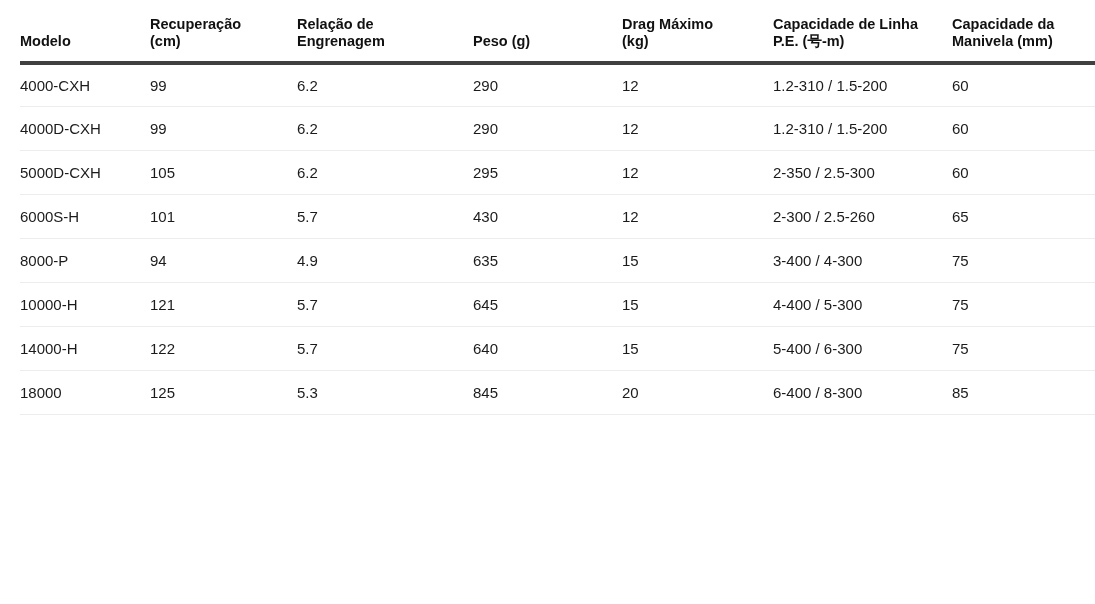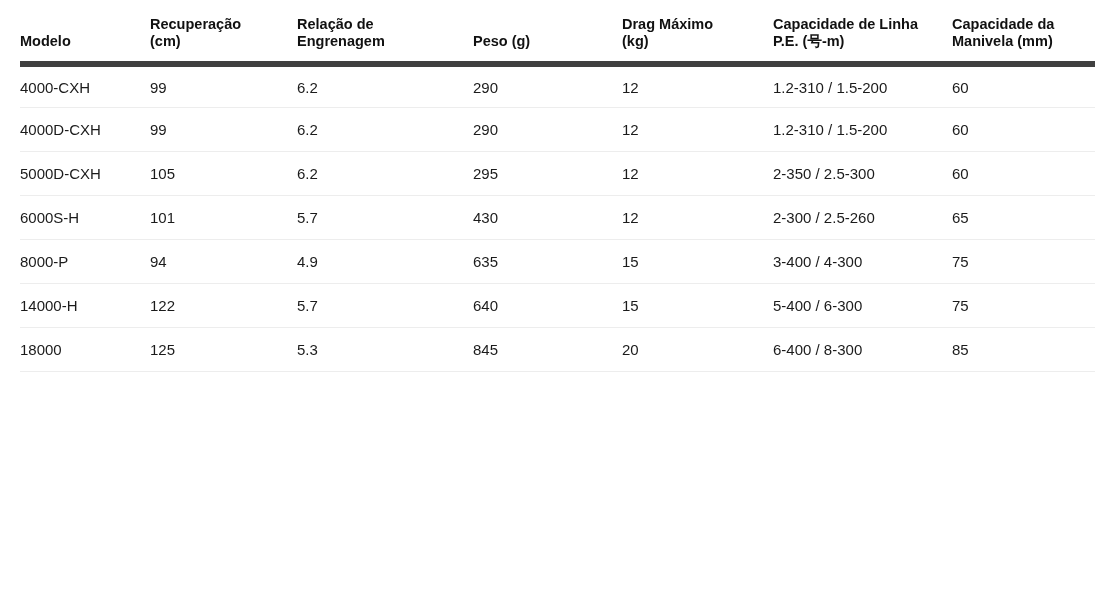--- a/index.html
+++ b/index.html
@@ -28,21 +28,21 @@
     overflow: hidden;
   }
   th {
     vertical-align: bottom;
     font-weight: bold;
     font-size: 14.5px;
     line-height: 1.2;
     color: #111111;
     padding-top: 16px;
     padding-bottom: 10px;
-    border-bottom: 6px solid #404040;
+    border-bottom: 4px solid #404040;
   }
   th span { display: block; }
   td {
     height: 44px;
     font-size: 15px;
     vertical-align: middle;
     border-bottom: 1px solid #ededed;
   }
 </style>
 </head>
@@ -131,20 +131,29 @@
       <tr>
         <td>8000-P</td>
         <td>94</td>
         <td>4.9</td>
         <td>635</td>
         <td>15</td>
         <td>3-400 / 4-300</td>
         <td>75</td>
       </tr>
       <tr>
+        <td>10000-H</td>
+        <td>121</td>
+        <td>5.7</td>
+        <td>645</td>
+        <td>15</td>
+        <td>4-400 / 5-300</td>
+        <td>75</td>
+      </tr>
+      <tr>
         <td>14000-H</td>
         <td>122</td>
         <td>5.7</td>
         <td>640</td>
         <td>15</td>
         <td>5-400 / 6-300</td>
         <td>75</td>
       </tr>
       <tr>
         <td>18000</td>

